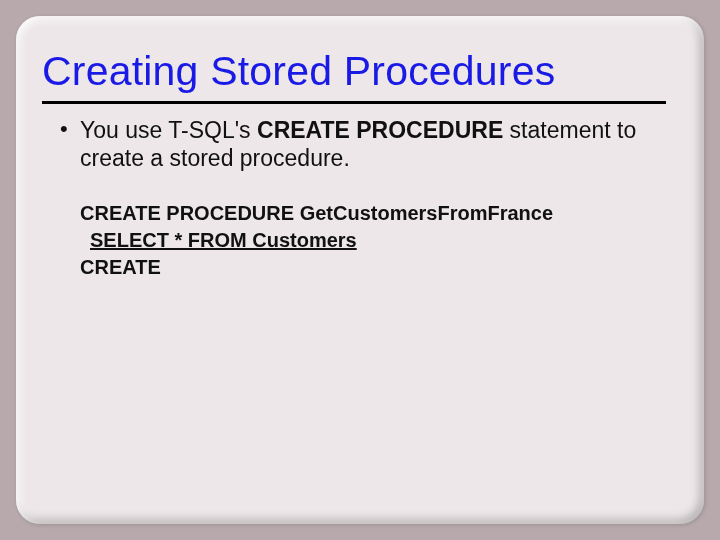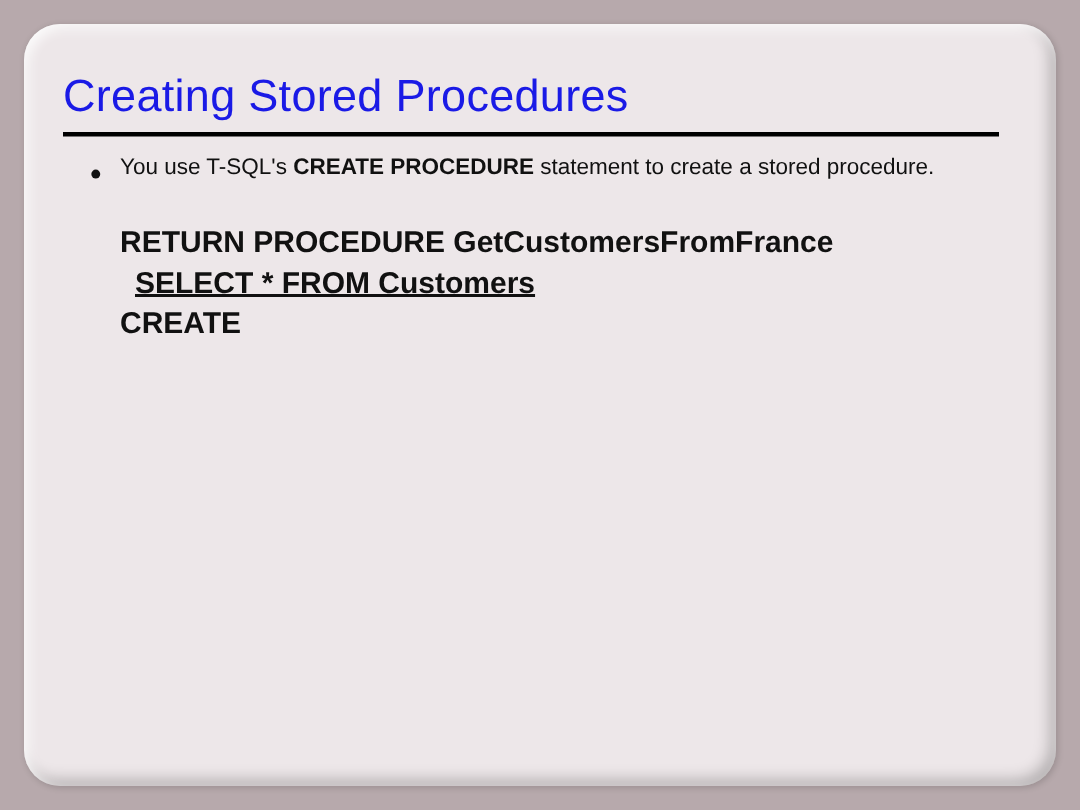--- a/index.html
+++ b/index.html
@@ -19,38 +19,38 @@
     background: #ede7e9;
     border-radius: 24px;
     box-shadow:
       inset 3px 3px 8px rgba(255,255,255,0.9),
       inset -4px -4px 10px rgba(0,0,0,0.25),
       1px 1px 4px rgba(0,0,0,0.15);
     padding: 32px 40px 28px 40px;
   }
   .title {
     color: #1a1ae6;
-    font-size: 30px;
+    font-size: 41px;
     font-weight: 400;
     letter-spacing: 0.2px;
     padding-bottom: 6px;
     border-bottom: 3px solid #000;
     margin-bottom: 12px;
     margin-left: -14px;
     margin-right: -2px;
   }
   ul.bullets {
     list-style: none;
     padding-left: 0;
   }
   ul.bullets li {
     position: relative;
     padding-left: 24px;
     color: #111;
-    font-size: 15px;
+    font-size: 23px;
     line-height: 1.22;
     margin-bottom: 6px;
   }
   ul.bullets li::before {
     content: "•";
     position: absolute;
     left: 4px;
     top: 0;
     font-size: 22px;
     color: #111;
@@ -74,17 +74,17 @@
 <div class="slide">
   <h1 class="title">Creating Stored Procedures</h1>
 
   <ul class="bullets">
     <li>
       <span style="display:inline">You use T-SQL's </span><span class="bold" style="display:inline">CREATE PROCEDURE</span><span style="display:inline"> statement to create a stored procedure.</span>
     </li>
   </ul>
 
   <div class="code-block">
-    <span>RETURN PROCEDURE GetCustomersFromFrance</span>
+    <span>CREATE PROCEDURE GetCustomersFromFrance</span>
     <span class="indent">SELECT * FROM Customers</span>
     <span>CREATE</span>
   </div>
 </div>
 
 </body></html>

